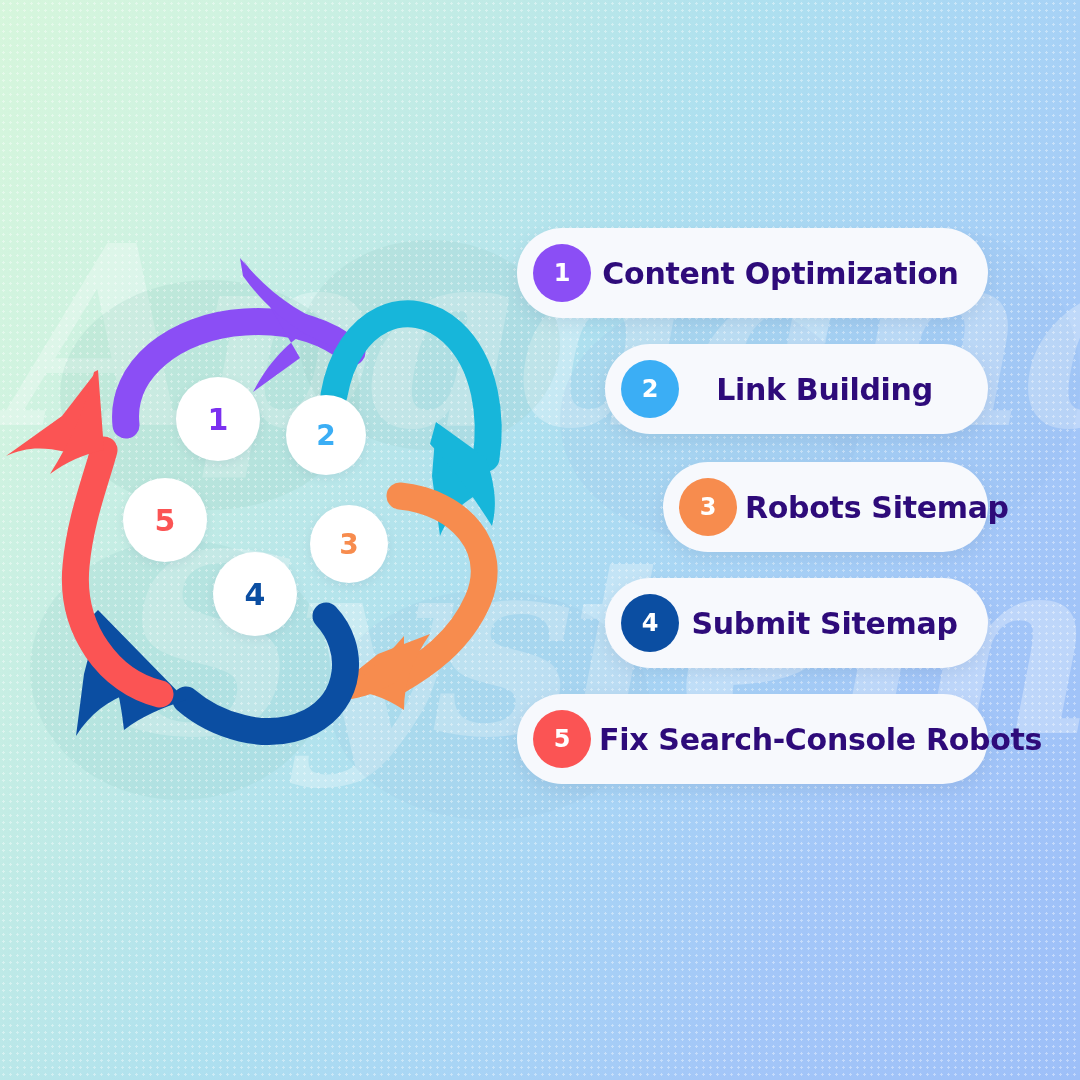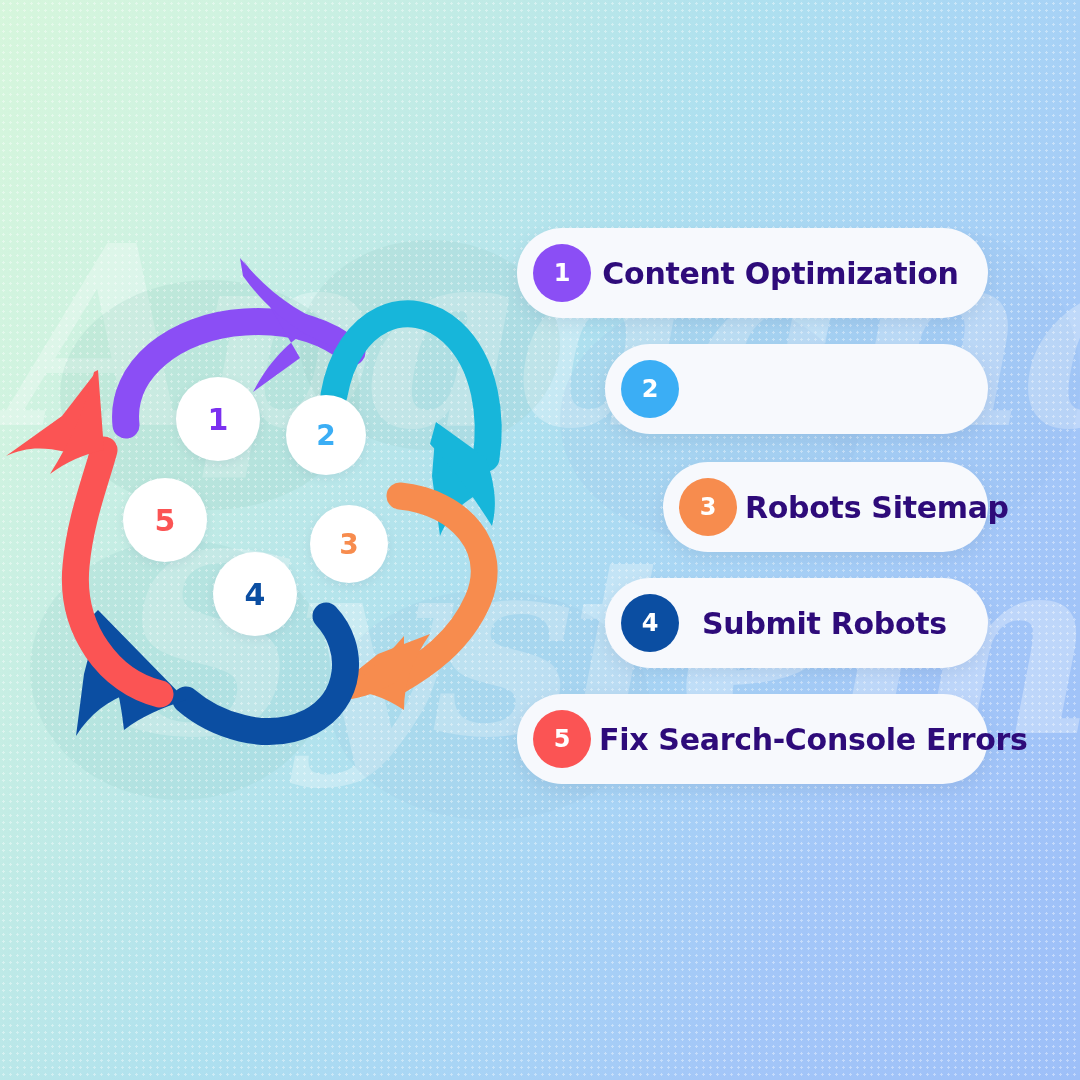--- a/index.html
+++ b/index.html
@@ -197,32 +197,33 @@
 
   <div id="steps">
 
     <div class="pill" style="left:517px; top:228px; width:471px;">
       <div class="pill-badge" style="background:#8b4ef5;">1</div>
       <div class="pill-label">Content Optimization</div>
     </div>
 
     <div class="pill" style="left:605px; top:344px; width:383px;">
       <div class="pill-badge" style="background:#3baef5;">2</div>
+      <div class="pill-label">Link Building</div>
     </div>
 
     <div class="pill" style="left:663px; top:462px; width:325px;">
       <div class="pill-badge" style="background:#f78c4e;">3</div>
       <div class="pill-label">Robots Sitemap</div>
     </div>
 
     <div class="pill" style="left:605px; top:578px; width:383px;">
       <div class="pill-badge" style="background:#0b4ea2;">4</div>
-      <div class="pill-label">Submit Robots</div>
+      <div class="pill-label">Submit Sitemap</div>
     </div>
 
     <div class="pill" style="left:517px; top:694px; width:471px;">
       <div class="pill-badge" style="background:#fb5454;">5</div>
-      <div class="pill-label">Fix Search-Console Errors</div>
+      <div class="pill-label">Fix Search-Console Robots</div>
     </div>
   </div>
 
   <div id="dots"></div>
 </div>
 
 </body></html>

